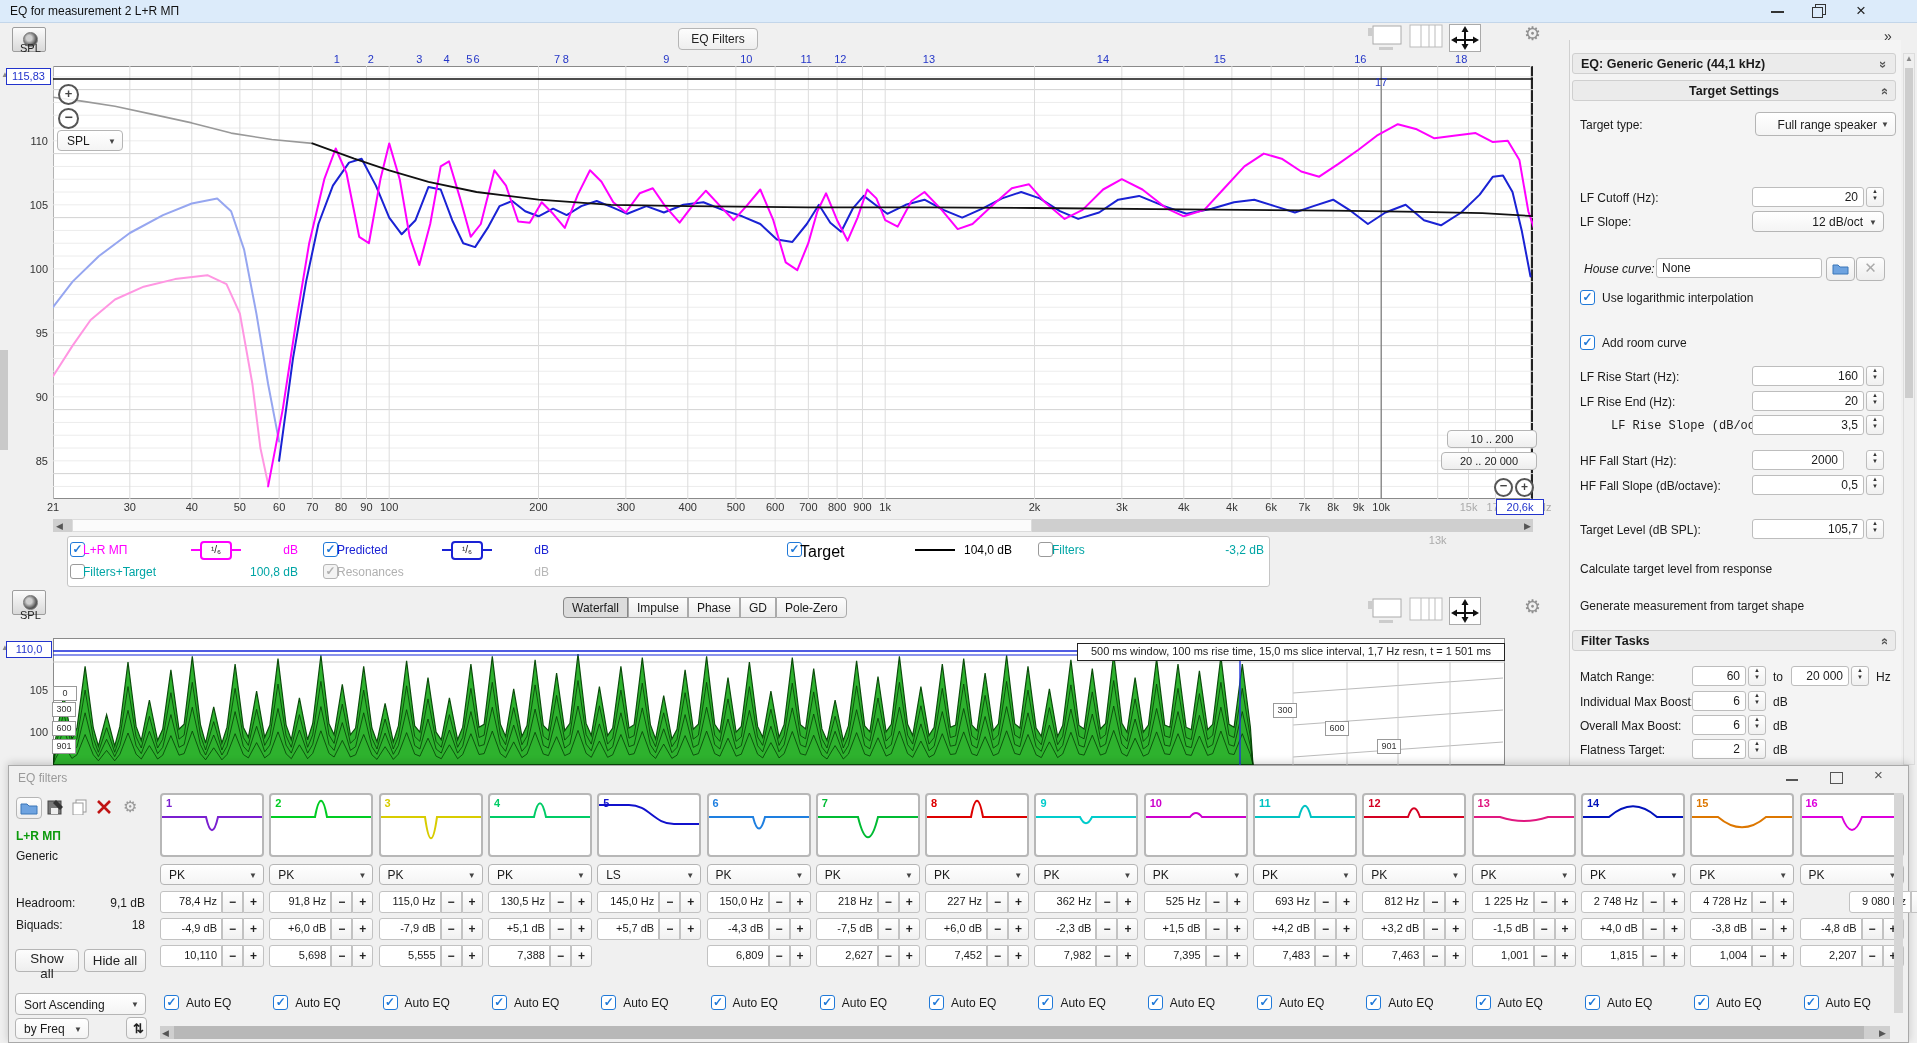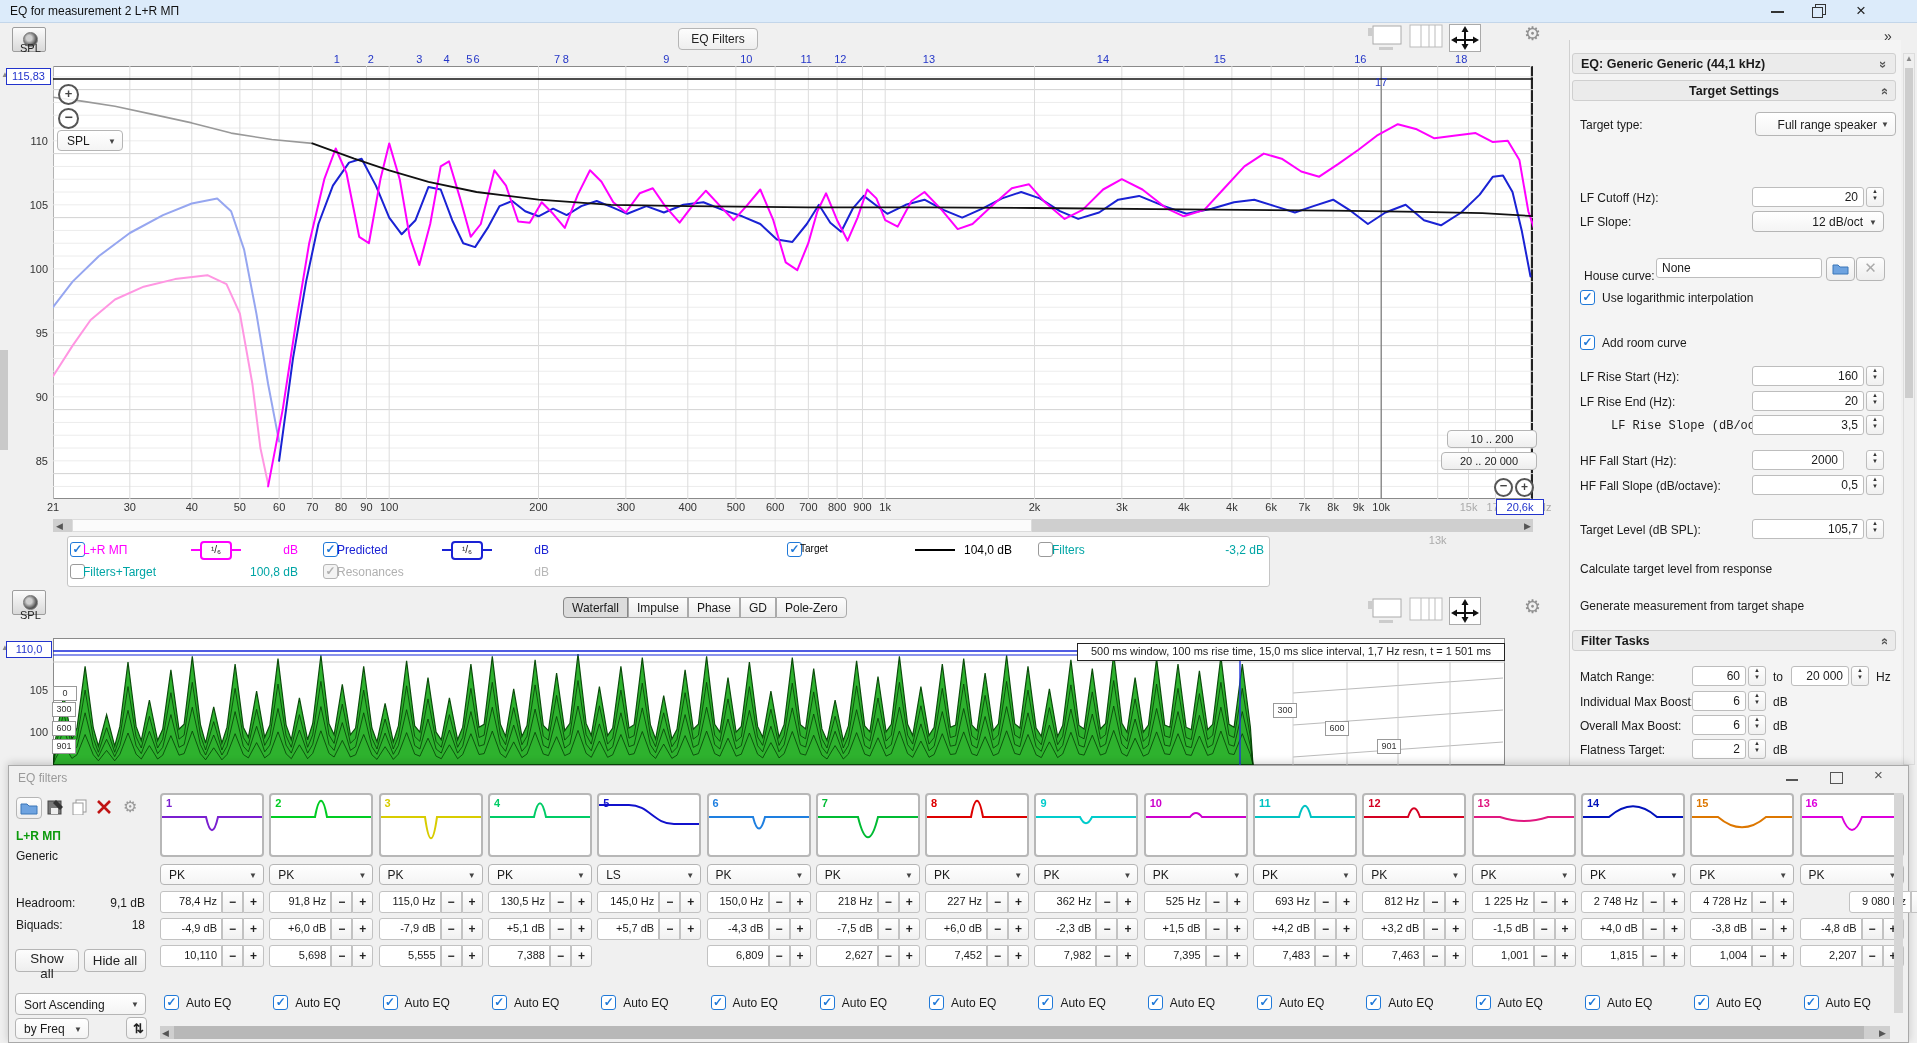--- a/index.html
+++ b/index.html
@@ -301,21 +301,21 @@
       <div class="abs" style="left: 200px; top: 541px; width: 28px; height: 15px; border: 2px solid rgb(255, 0, 255); border-radius: 4px; background: rgb(255, 255, 255); font-size: 10px; text-align: center; line-height: 14px; color: rgb(34, 34, 34);">¹/₆</div>
       <div class="abs" style="left: 232px; top: 549px; width: 9px; height: 2px; background: rgb(255, 0, 255);"></div>
       <div class="abs" style="left: 208px; top: 543px; width: 90px; text-align: right; color: rgb(255, 0, 255); font-size: 12px;">dB</div>
       <div class="cb on" style="left: 323px; top: 542px;">✓</div>
       <div class="abs" style="left: 337px; top: 543px; color: rgb(26, 34, 212); font-size: 12px;">Predicted</div>
       <div class="abs" style="left: 442px; top: 549px; width: 9px; height: 2px; background: rgb(26, 34, 212);"></div>
       <div class="abs" style="left: 451px; top: 541px; width: 28px; height: 15px; border: 2px solid rgb(26, 34, 212); border-radius: 4px; background: rgb(255, 255, 255); font-size: 10px; text-align: center; line-height: 14px; color: rgb(34, 34, 34);">¹/₆</div>
       <div class="abs" style="left: 483px; top: 549px; width: 9px; height: 2px; background: rgb(26, 34, 212);"></div>
       <div class="abs" style="left: 459px; top: 543px; width: 90px; text-align: right; color: rgb(26, 34, 212); font-size: 12px;">dB</div>
       <div class="cb on" style="left: 787px; top: 542px;">✓</div>
-      <div class="abs" style="left: 800px; top: 543px; color: rgb(0, 0, 0); font-size: 10px;">Target</div>
+      <div class="abs" style="left: 800px; top: 543px; color: rgb(0, 0, 0); font-size: 16px;">Target</div>
       <div class="abs" style="left: 915px; top: 549px; width: 40px; height: 2px; background: rgb(0, 0, 0);"></div>
       <div class="abs" style="left: 922px; top: 543px; width: 90px; text-align: right; color: rgb(0, 0, 0); font-size: 12px;">104,0 dB</div>
       <div class="cb off" style="left: 1038px; top: 542px;"></div>
       <div class="abs" style="left: 1052px; top: 543px; color: rgb(0, 165, 165); font-size: 12px;">Filters</div>
       <div class="abs" style="left: 1174px; top: 543px; width: 90px; text-align: right; color: rgb(0, 165, 165); font-size: 12px;">-3,2 dB</div>
       <div class="cb off" style="left: 70px; top: 564px;"></div>
       <div class="abs" style="left: 83px; top: 565px; color: rgb(0, 165, 165); font-size: 12px;">Filters+Target</div>
       <div class="abs" style="left: 208px; top: 565px; width: 90px; text-align: right; color: rgb(0, 165, 165); font-size: 12px;">100,8 dB</div>
       <div class="cb dis" style="left: 323px; top: 564px;">✓</div>
       <div class="abs" style="left: 337px; top: 565px; color: rgb(176, 176, 176); font-size: 12px;">Resonances</div>
@@ -385,21 +385,21 @@
   <div class="abs field" style="left:1752px;top:187px;width:112px;height:20px;">20</div>
   <div class="abs spin" style="left:1866px;top:187px;height:20px;">
       <span>▲</span>
       <span>▼</span>
     </div>
   <div class="abs" style="left:1580px;top:215px;">LF Slope:</div>
   <div class="abs ddown" style="left:1752px;top:211px;width:132px;height:21px;padding:3px 20px 0 0;text-align:right;">
     <span>12 dB/oct</span><span class="arr">▼</span>
   </div>
 
-  <div class="abs" style="left:1584px;top:269px;">House curve:</div>
+  <div class="abs" style="left:1584px;top:262px;font-style:italic;">House curve:</div>
   <div class="abs field" style="left:1656px;top:258px;width:166px;height:20px;text-align:left;">None</div>
   <div class="abs btn" style="left:1826px;top:257px;width:27px;height:22px;">
     <svg width="17" height="13" style="margin-top:4px;">
         <path d="M1 3 L6 3 L8 5 L16 5 L16 12 L1 12 Z" fill="#6ea3e0" stroke="#3a76b8"></path>
       </svg>
   </div>
   <div class="abs btn" style="left:1856px;top:257px;width:27px;height:22px;color:#aaa;font-size:15px;line-height:20px;">✕</div>
 
   <div class="cb on" style="left:1580px;top:290px;">✓</div>
   <div class="abs" style="left:1602px;top:291px;">Use logarithmic interpolation</div>

